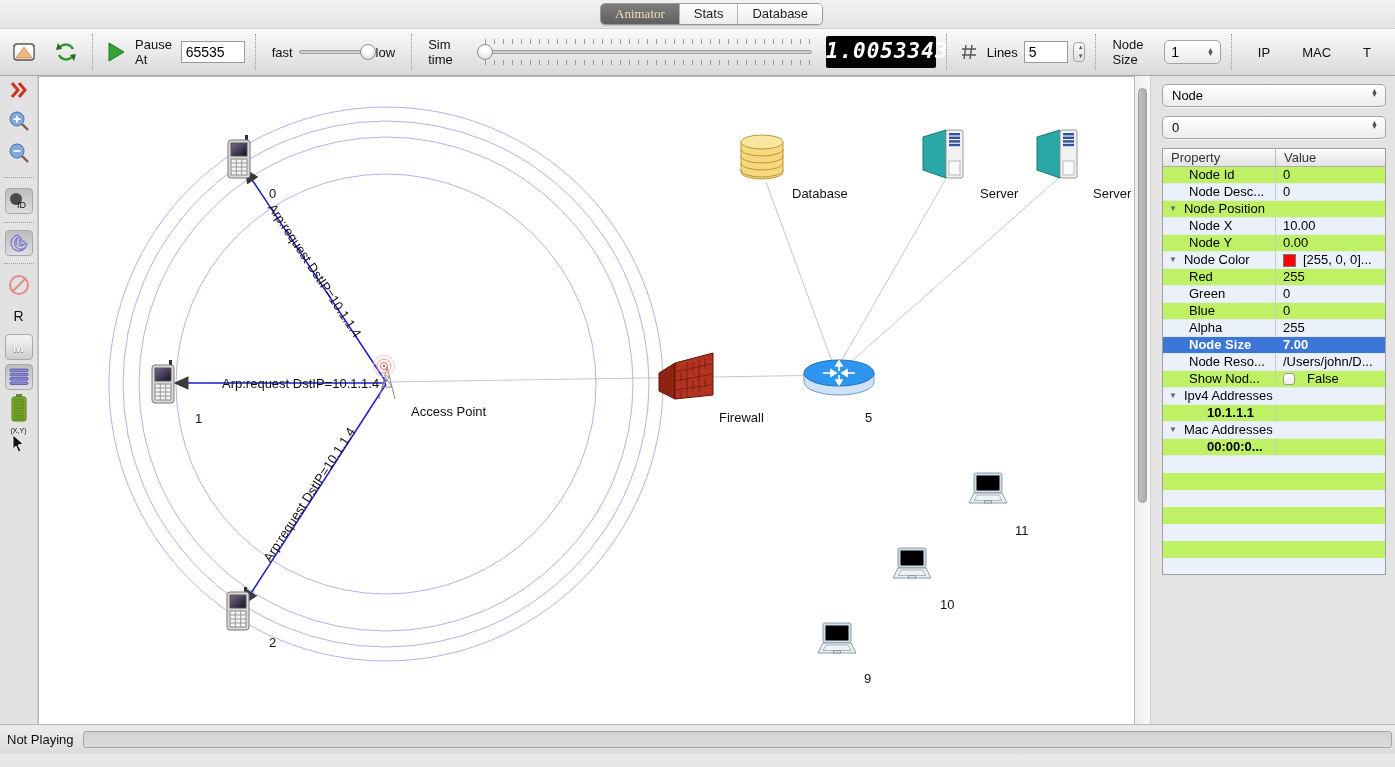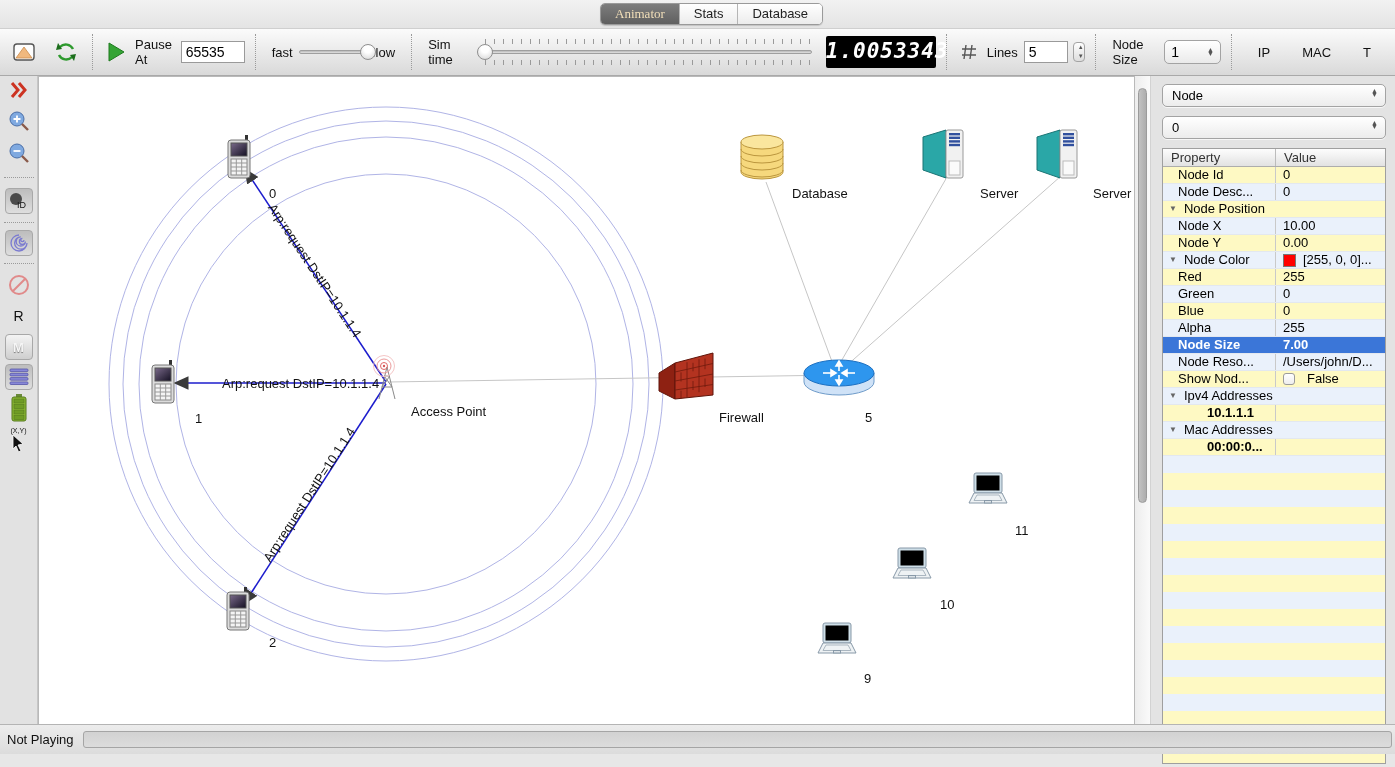--- a/index.html
+++ b/index.html
@@ -46,30 +46,30 @@
   .xytxt{font-size:7px;color:#111;display:block;text-align:center;line-height:6px;}
 
   .canvas{position:relative;flex:0 0 1097px;height:100%;background:#fff;border:1px solid #b9b9b9;}
   .scrollcol{position:relative;flex:0 0 16px;background:linear-gradient(90deg,#ededed,#fafafa);border-right:1px solid #d2d2d2;}
   .thumb{position:absolute;left:3px;top:12px;width:9px;height:415px;background:linear-gradient(90deg,#c2c2c2,#adadad);border:1px solid #9b9b9b;border-radius:5px;}
 
   
   .panel{flex:1;background:#e3e3e3;padding:8px 9px 0 11px;}
   .pcombo{position:relative;height:23px;border:1px solid #a3a3a3;border-radius:5px;background:linear-gradient(#ffffff,#ececec);font-size:13px;line-height:21px;padding:0 22px 0 9px;margin-bottom:9px;box-shadow:0 1px 0 rgba(255,255,255,.7);}
   .pcombo .arrows{position:absolute;right:7px;top:4px;}
-  .ptable{border:1px solid #9f9f9f;background:#fef9c3;height:616px;overflow:hidden;font-size:13px;}
+  .ptable{border:1px solid #9f9f9f;background:#bef264;height:427px;overflow:hidden;font-size:13px;}
   .phead{display:flex;height:18px;background:linear-gradient(#fdfdfd,#e2e2e2);border-bottom:1px solid #adadad;color:#333;}
   .phead .hc{padding:1px 0 0 8px;}
   .phead .hc.p{width:112px;}
   .phead .hc.v{flex:1;border-left:1px solid #bcbcbc;}
   .prow{display:flex;height:17px;line-height:16px;border-bottom:1px solid #e3e8ef;}
   .prow:nth-child(even){background:#eaf1fb;}
   .prow.filler{border-bottom:none;}
   .pcell{overflow:hidden;white-space:nowrap;}
-  .pcell.prop{width:112px;padding-left:15px;display:flex;align-items:center;}
+  .pcell.prop{width:112px;padding-left:26px;display:flex;align-items:center;}
   .pcell.prop.grp{padding-left:6px;}
   .pcell.prop.ind2{padding-left:44px;font-weight:bold;}
   .pcell.val{flex:1;padding-left:7px;border-left:1px solid #c9c9c9;display:flex;align-items:center;}
   .pcell.val.nodiv{border-left:none;}
   .tri{font-size:8px;color:#666;margin-right:7px;}
   .swatch{width:13px;height:13px;border:1px solid #777;margin-right:7px;display:inline-block;}
   .cbox{width:12px;height:12px;border:1px solid #9b9b9b;border-radius:3px;background:linear-gradient(#fff,#eee);margin-right:12px;display:inline-block;}
   .prow.selected{background:#3b76d8;color:#fff;font-weight:bold;}
   .prow.selected .pcell.val{border-left-color:#3b76d8;}
 

